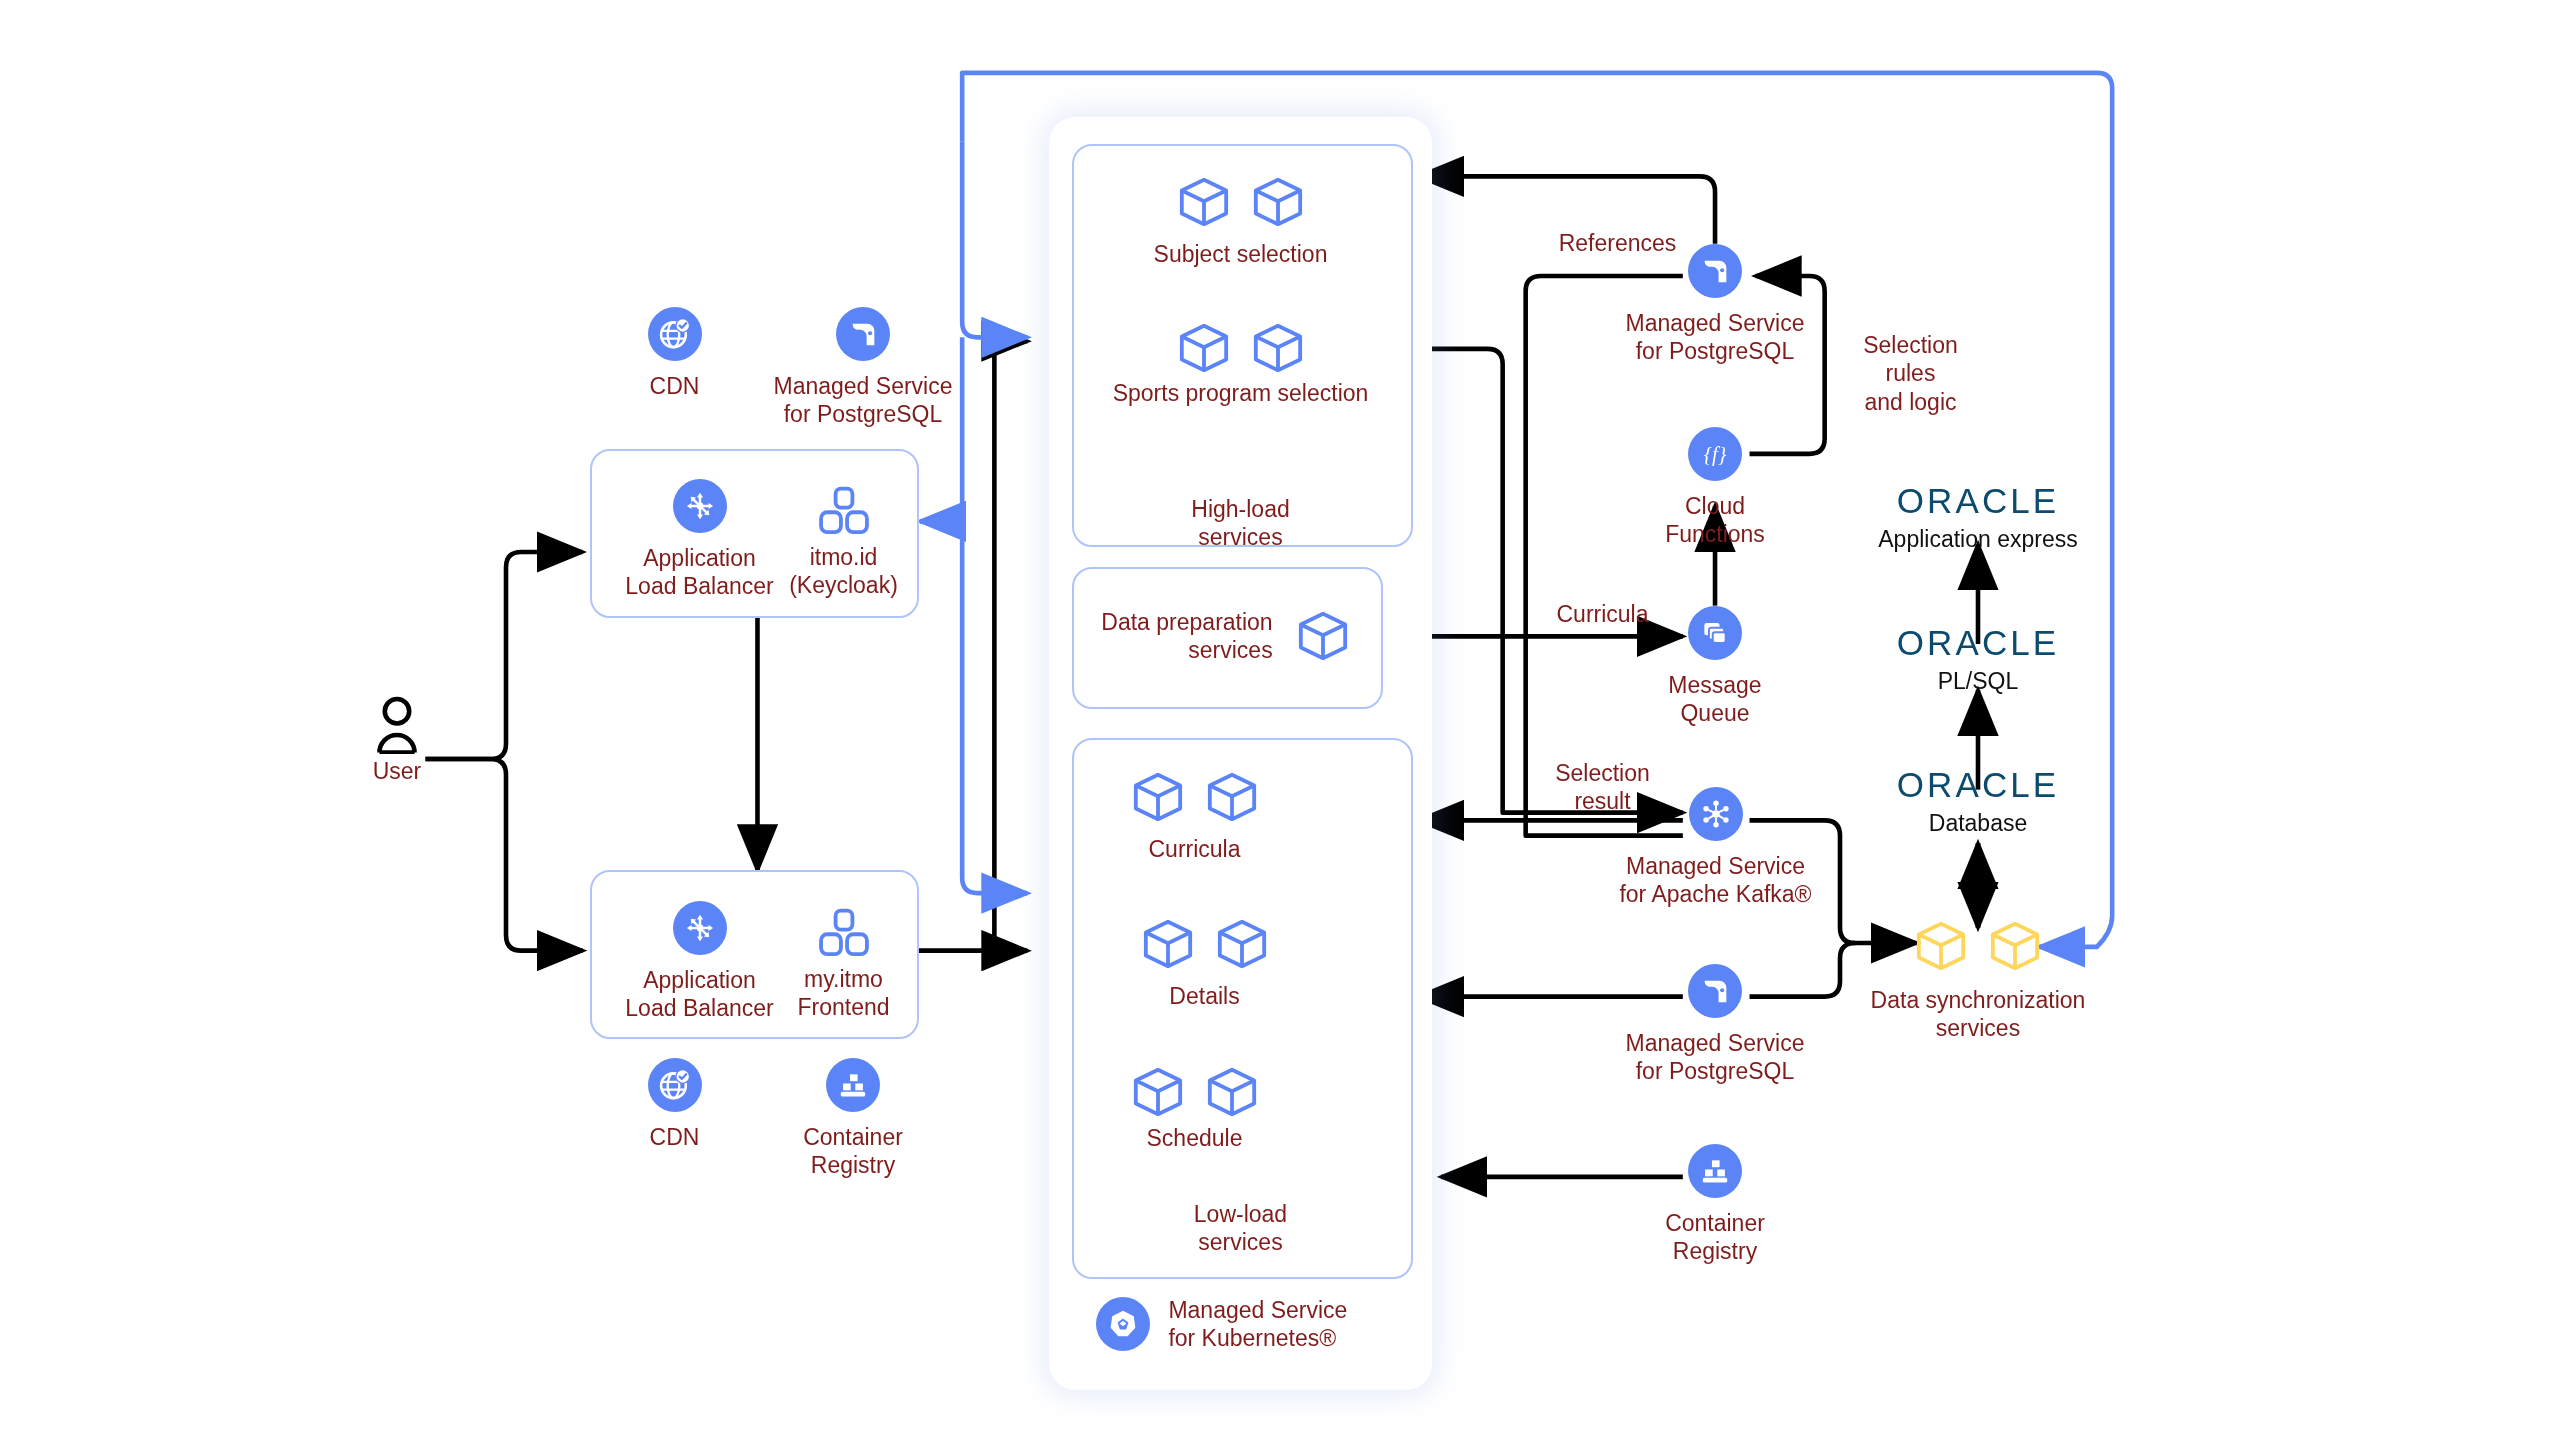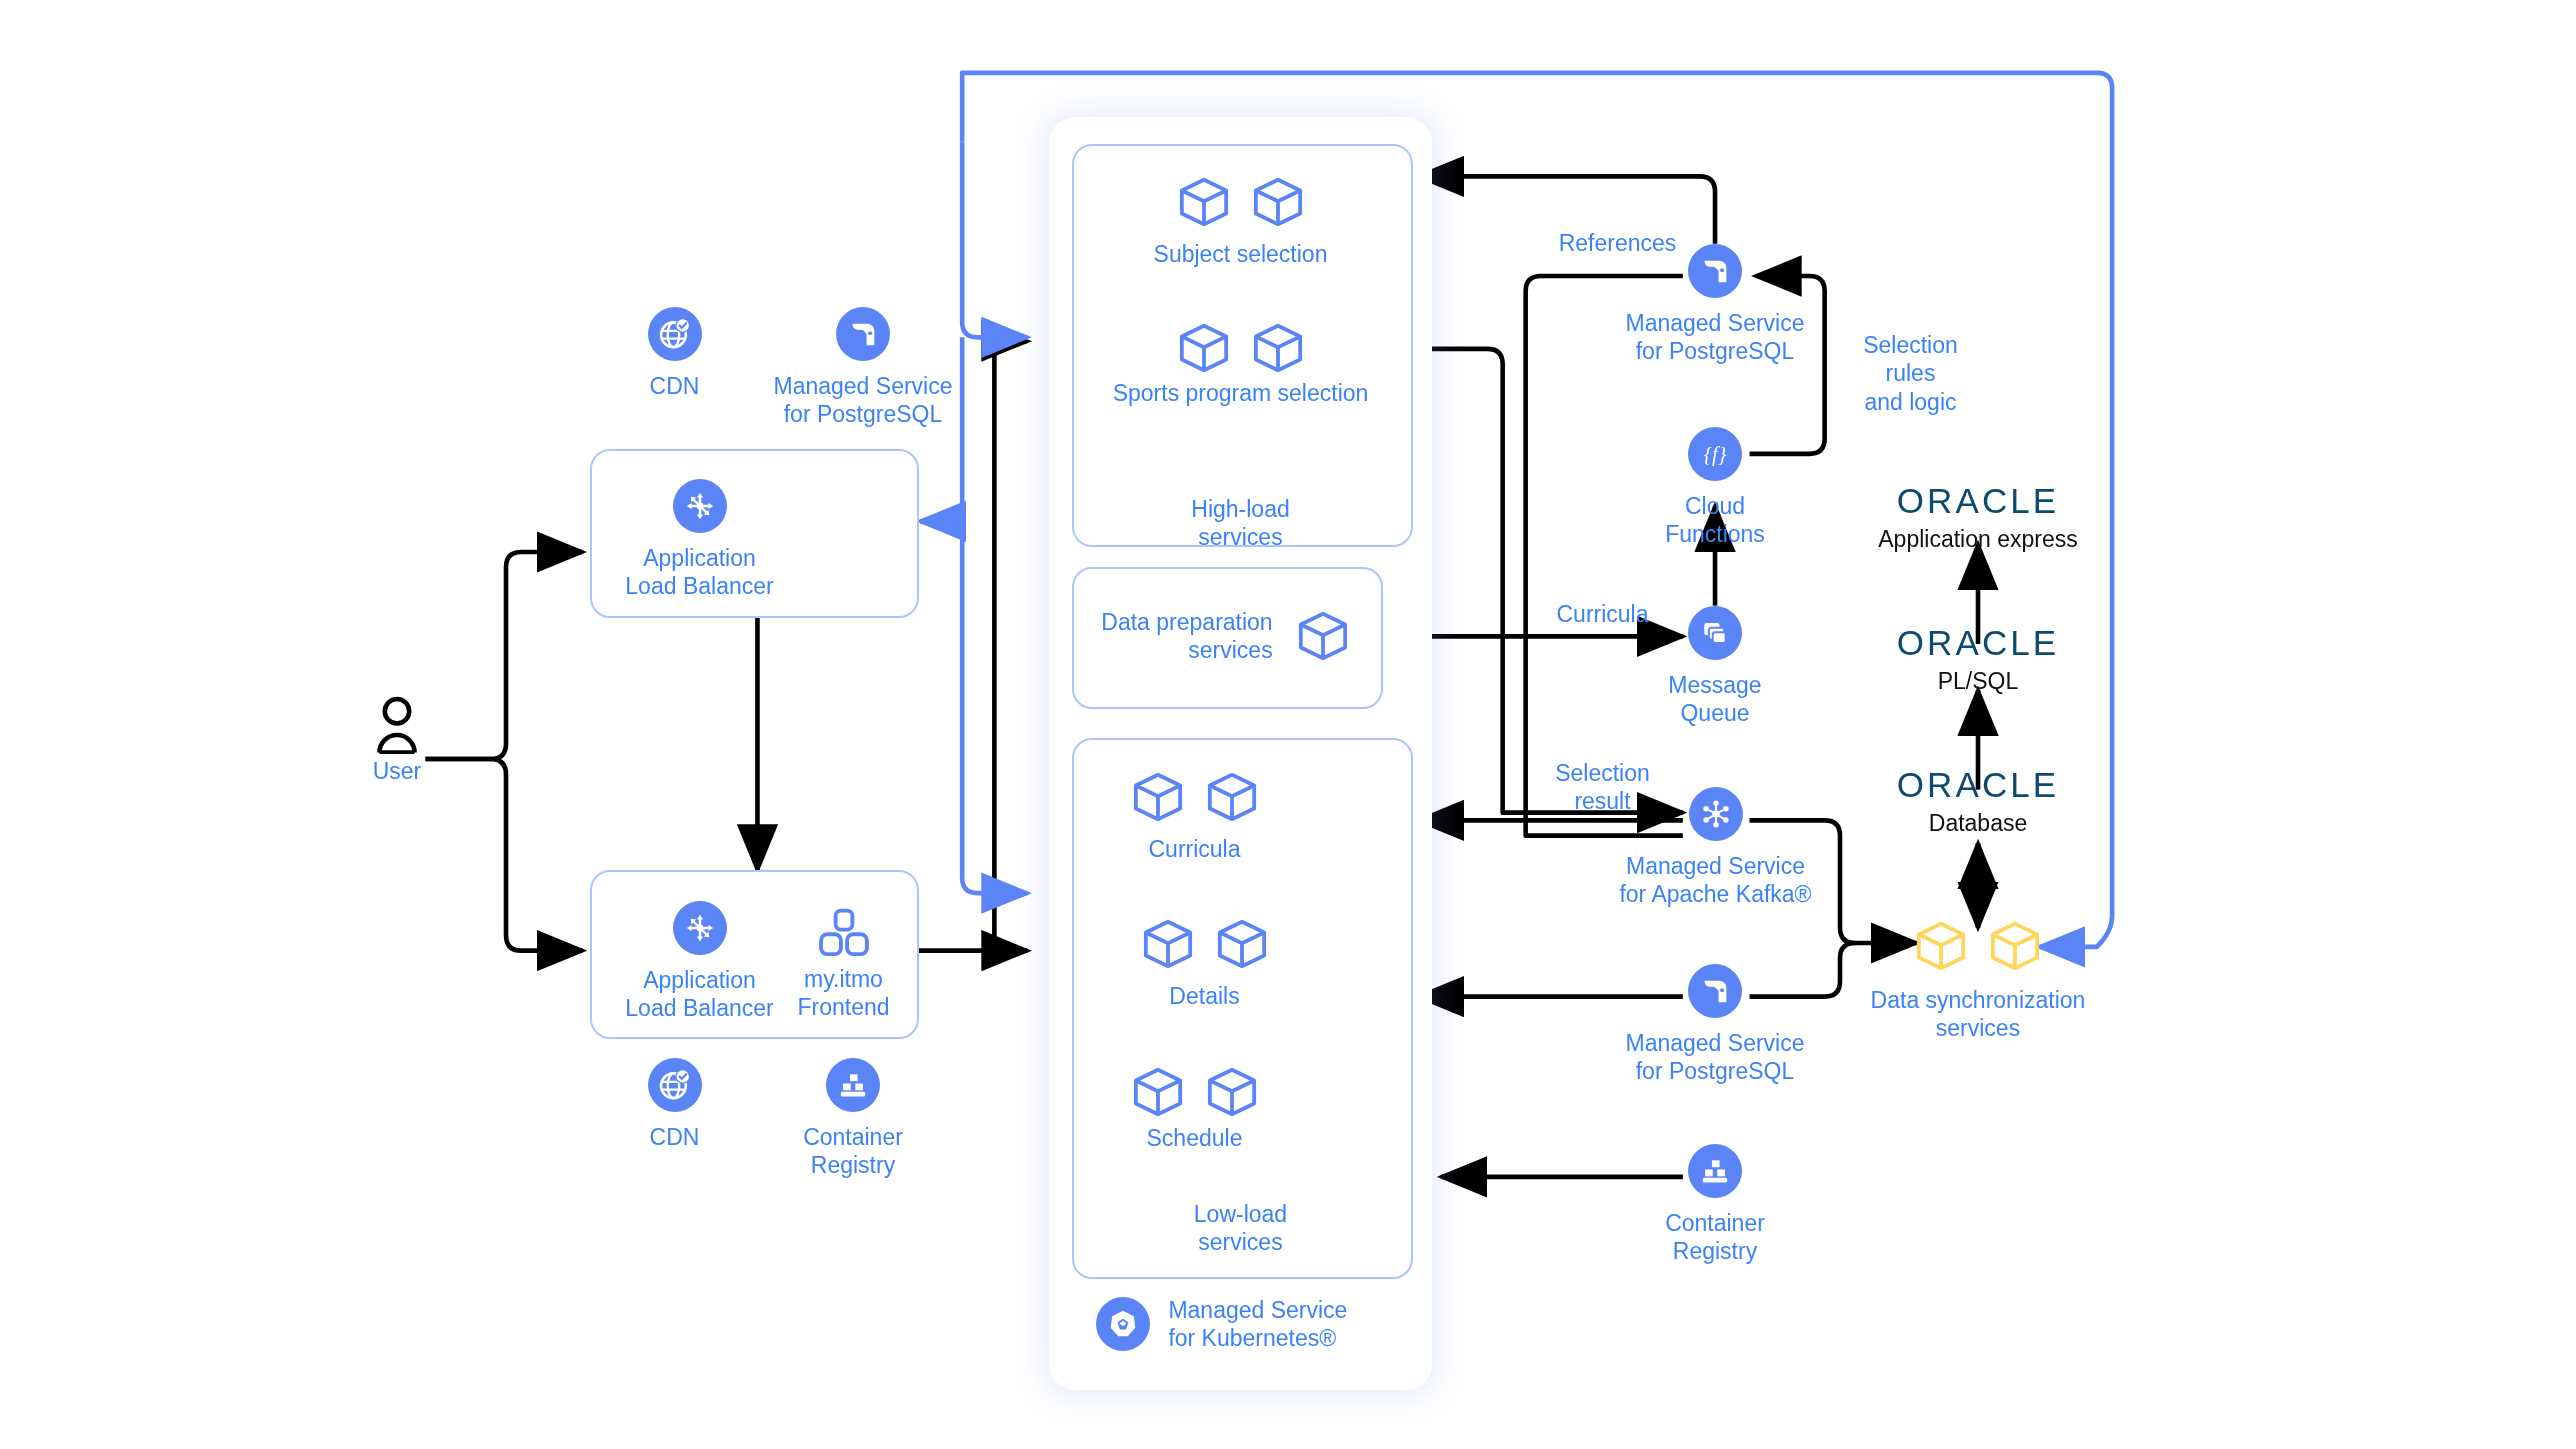--- a/index.html
+++ b/index.html
@@ -2,21 +2,21 @@
 <html style="font-size:12.3px"><head>
 <meta charset="utf-8">
 <style>
   html,body{margin:0;padding:0;background:#ffffff;}
   body{width:2576px;height:1449px;position:relative;overflow:hidden;
        font-family:"Liberation Sans","DejaVu Sans",sans-serif;color:#111111;}
   #stage{position:absolute;left:0;top:0;width:2576px;height:1449px;}
   svg.wires{position:absolute;left:0;top:0;width:2576px;height:1449px;pointer-events:none;}
 
   .node{position:absolute;text-align:center;}
-  .lbl{font-size:23px;line-height:1.23;color:#3b82f6;white-space:pre-line;}
+  .lbl{font-size:23px;line-height:1.23;color:#7f1d1d;white-space:pre-line;}
   .circ{width:54px;height:54px;border-radius:50%;background:#5B84F7;
         display:flex;align-items:center;justify-content:center;margin:0 auto 10.7px auto;}
   .circ svg{display:block;}
   .grp{position:absolute;border:2.3px solid #AFC4FB;border-radius:20px;background:#fff;}
   .grp.soft{border:none;box-shadow:0 0 26px 7.7px rgba(120,150,235,.16);background:#fff;border-radius:26px;}
   .cubes{display:flex;gap:20px;justify-content:center;}
   .legend{position:absolute;}
   .legrow{display:flex;align-items:center;gap:17px;margin-bottom:17px;}
   .swatch{width:26px;height:26px;border-radius:6.1px;}
   .legtxt{font-size:23px;}
@@ -167,20 +167,31 @@
             <path d="M39,22 l-6,4 v-8 z"></path>
           <path d="M10,10 l7,1 l-6,6 z"></path>
             <path d="M34,34 l-7,-1 l6,-6 z"></path>
         </g>
       </svg>
     </div>
     <div class="lbl">Application
 Load Balancer</div>
   </div>
 
+  <div class="node" style="left:767px;top:479px;width:153px;">
+    <div style="height:64px;display:flex;align-items:center;justify-content:center;">
+      <svg width="52" height="51" viewBox="0 0 68 66">
+        <rect x="23" y="3" width="22" height="25" rx="7" fill="none" stroke="#5B84F7" stroke-width="5"></rect>
+        <rect x="4" y="34" width="26" height="26" rx="8" fill="none" stroke="#5B84F7" stroke-width="5"></rect>
+        <rect x="38" y="34" width="26" height="26" rx="8" fill="none" stroke="#5B84F7" stroke-width="5"></rect>
+      </svg>
+    </div>
+    <div class="lbl">itmo.id
+(Keycloak)</div>
+  </div>
 
   <div class="node" style="left:615px;top:901px;width:169px;">
     <div class="circ">
       <svg width="34" height="34" viewBox="0 0 44 44">
         <circle cx="22" cy="22" r="4.4" fill="#fff"></circle>
         <g stroke="#fff" stroke-width="3.2" stroke-linecap="round">
           <path d="M22,17 V9"></path>
             <path d="M22,27 V35"></path>
             <path d="M17,22 H9"></path>
             <path d="M27,22 H35"></path>

